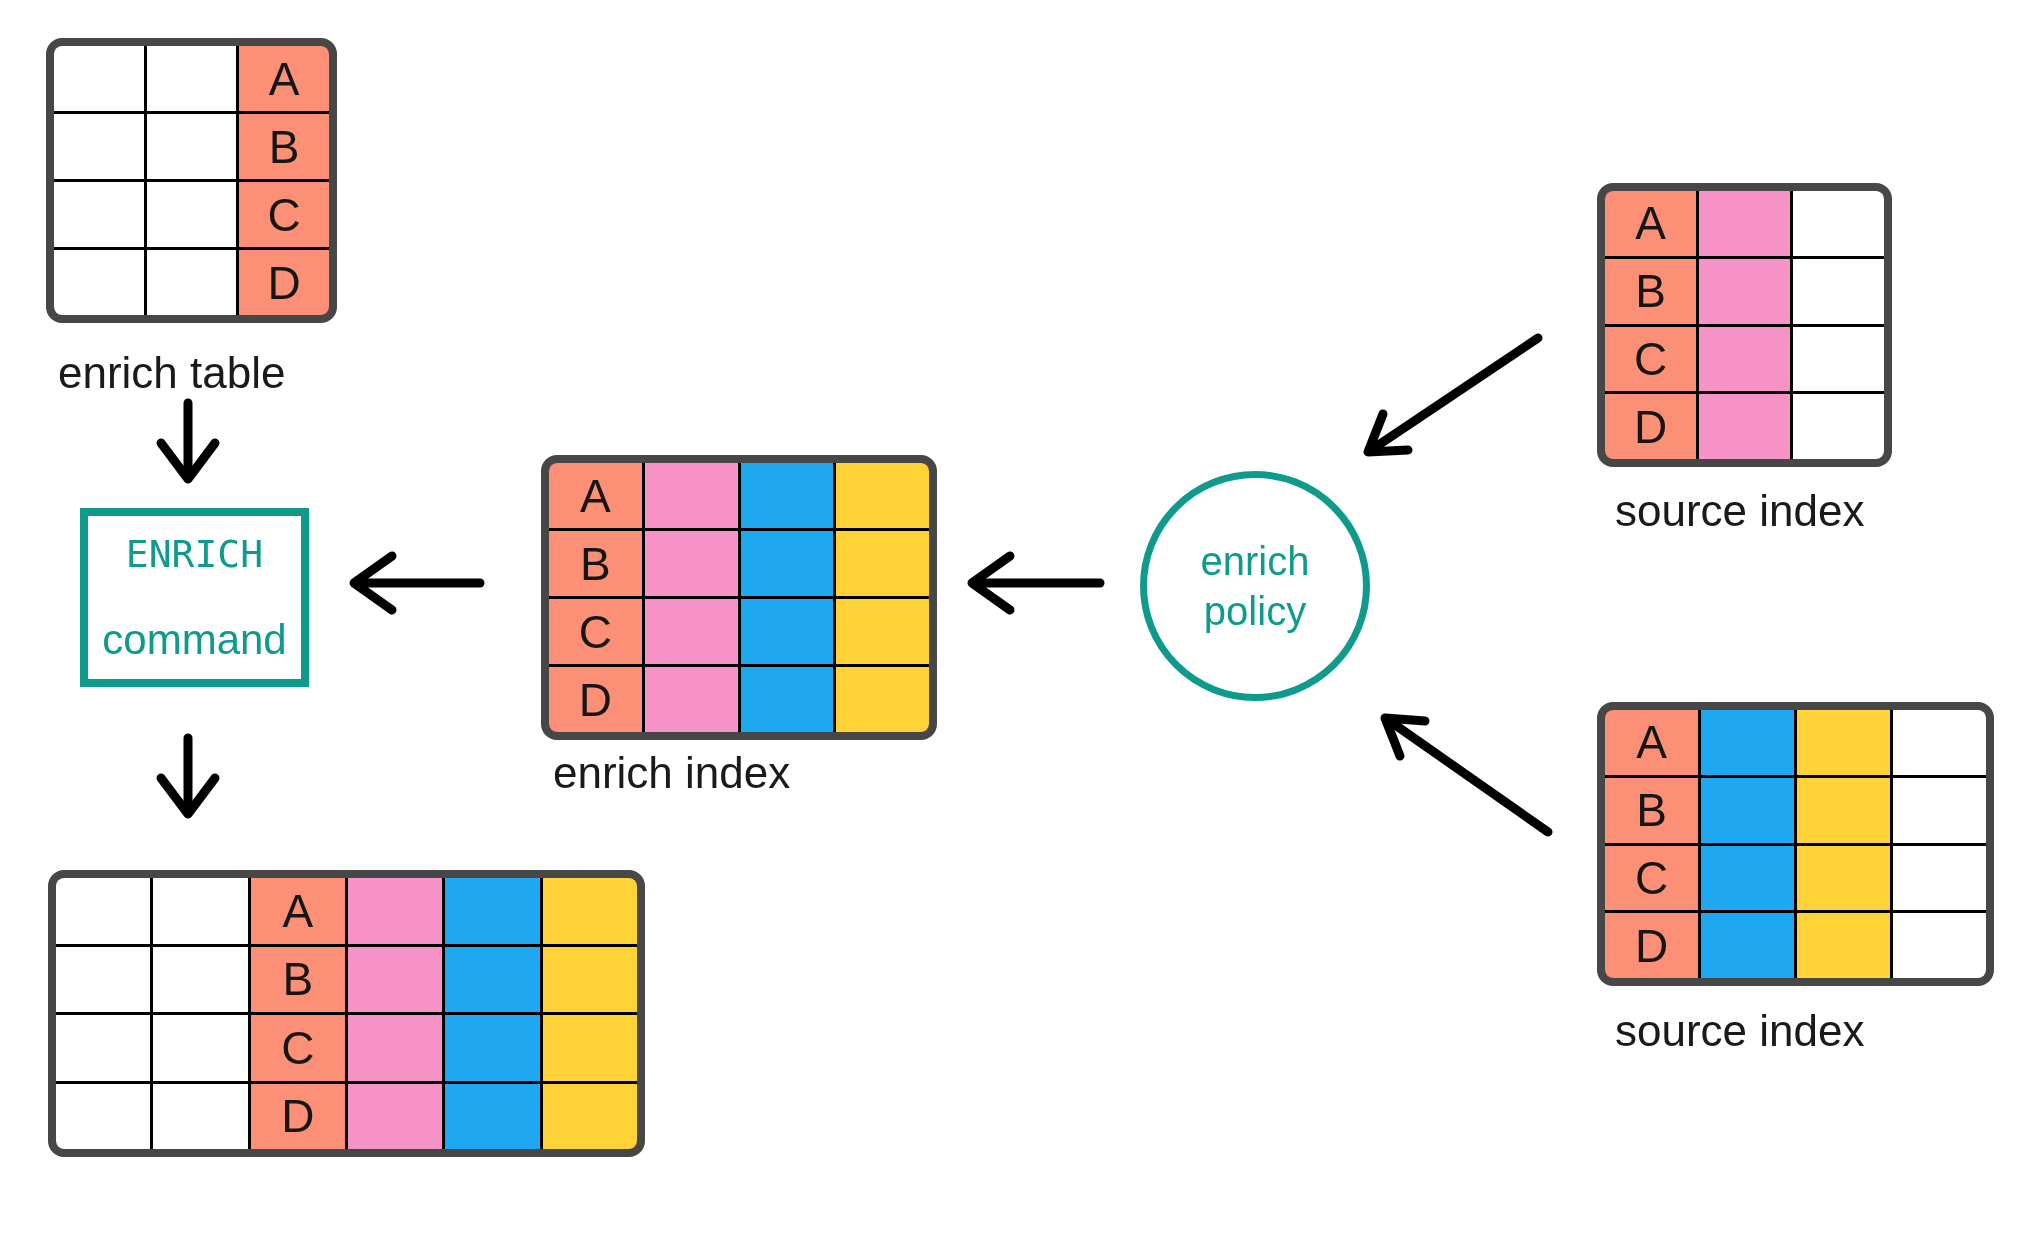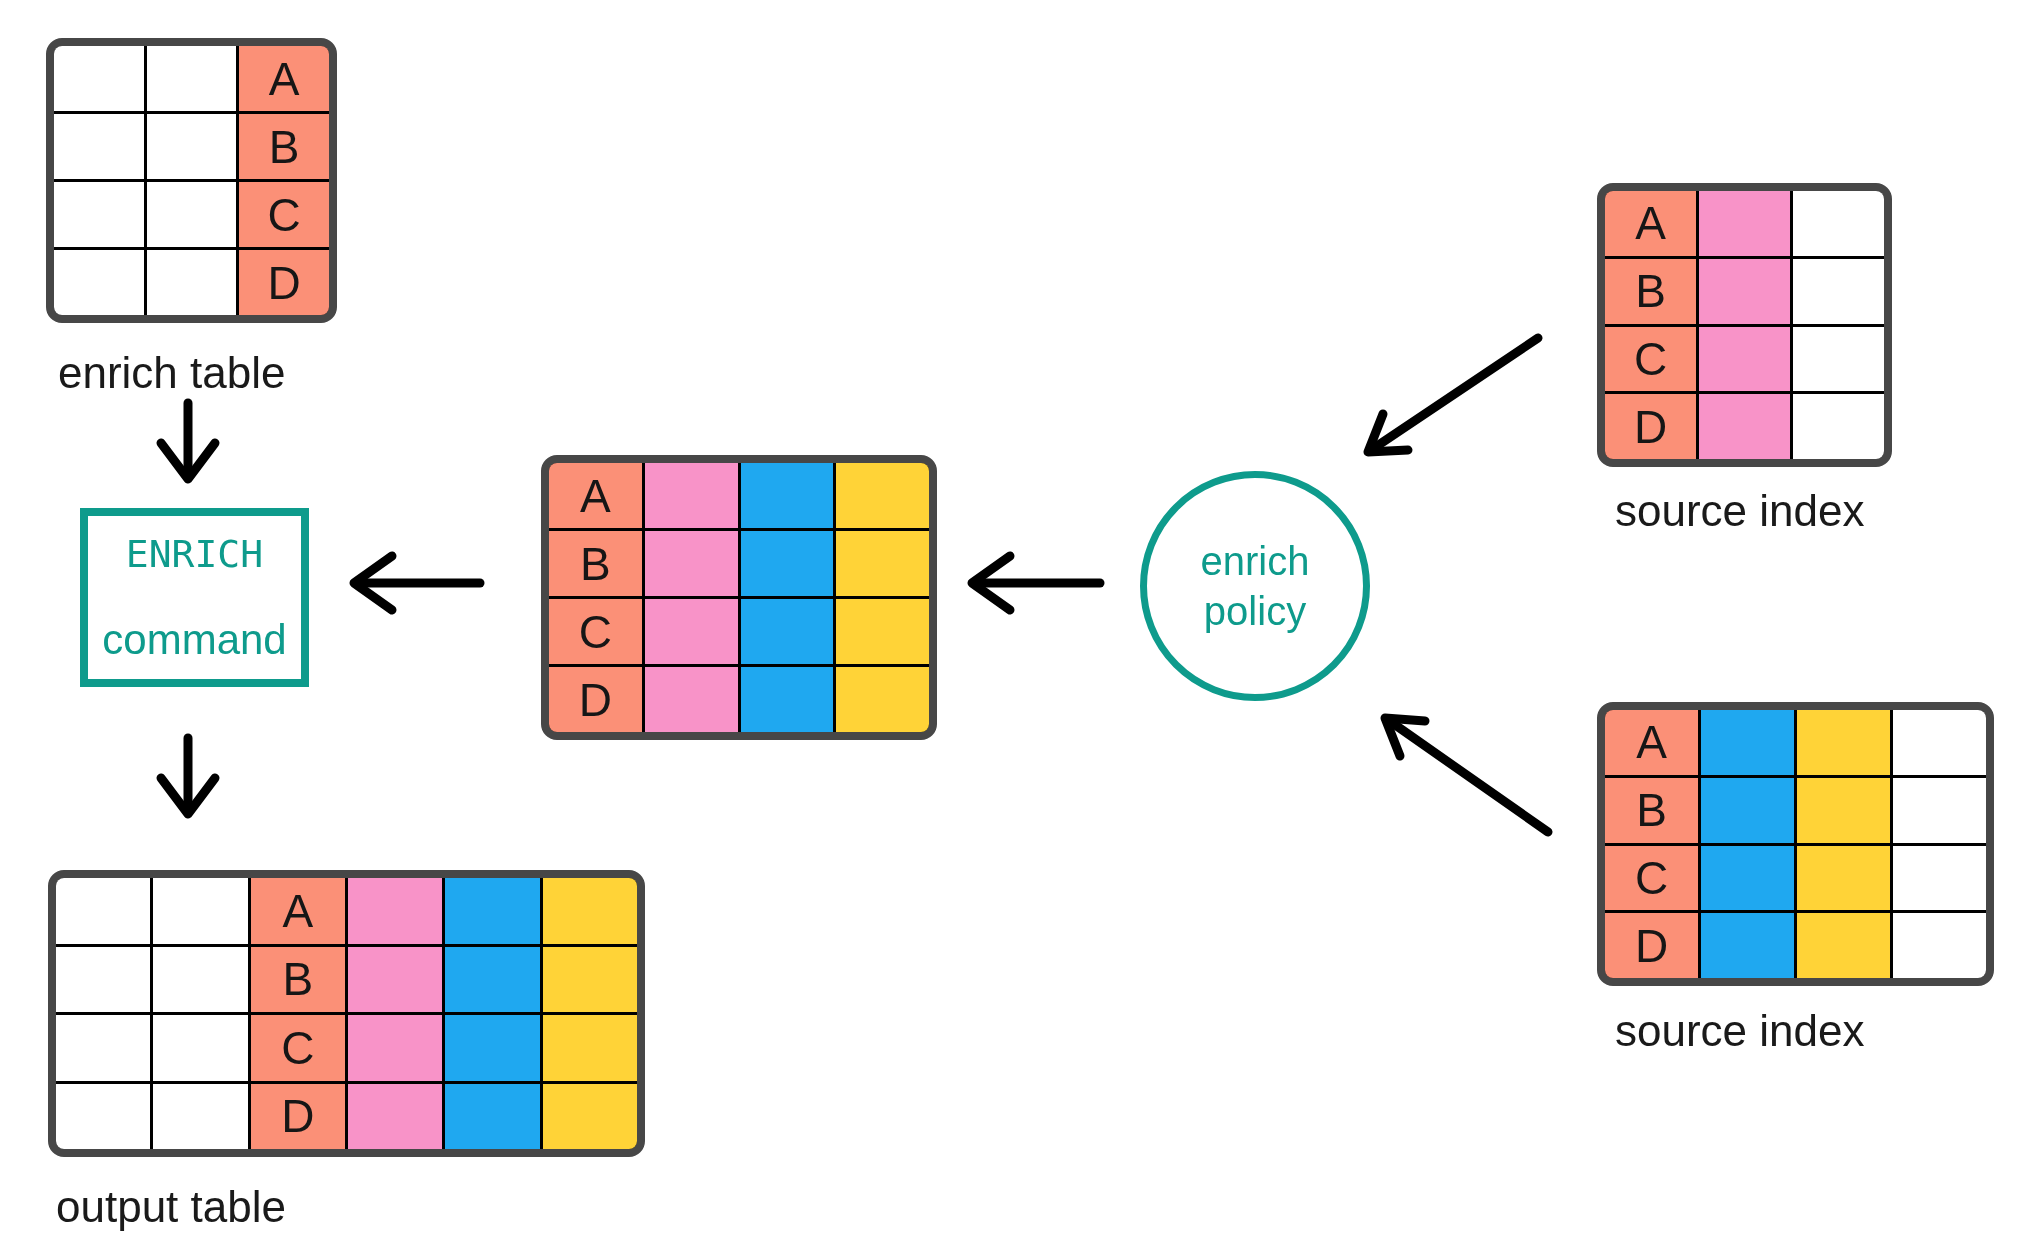--- a/index.html
+++ b/index.html
@@ -130,40 +130,40 @@
       <div class="cell" style="background: rgb(248, 147, 200);"></div>
       <div class="cell" style="background: rgb(31, 168, 240);"></div>
       <div class="cell" style="background: rgb(255, 211, 55);"></div>
       <div class="cell" style="background: rgb(255, 255, 255);"></div>
       <div class="cell" style="background: rgb(255, 255, 255);"></div>
       <div class="cell" style="background: rgb(251, 144, 119);">D</div>
       <div class="cell" style="background: rgb(248, 147, 200);"></div>
       <div class="cell" style="background: rgb(31, 168, 240);"></div>
       <div class="cell" style="background: rgb(255, 211, 55);"></div>
     </div>
-  <div class="tlabel" style="left: 56px; top: 1182px; color: rgb(26, 26, 26);">output table</div>
 
   <div class="dtable" style="left: 541px; top: 455px; width: 396px; height: 285px; border-color: rgb(71, 71, 71); grid-template-columns: repeat(4, 1fr);">
       <div class="cell" style="background: rgb(251, 144, 119);">A</div>
       <div class="cell" style="background: rgb(248, 147, 200);"></div>
       <div class="cell" style="background: rgb(31, 168, 240);"></div>
       <div class="cell" style="background: rgb(255, 211, 55);"></div>
       <div class="cell" style="background: rgb(251, 144, 119);">B</div>
       <div class="cell" style="background: rgb(248, 147, 200);"></div>
       <div class="cell" style="background: rgb(31, 168, 240);"></div>
       <div class="cell" style="background: rgb(255, 211, 55);"></div>
       <div class="cell" style="background: rgb(251, 144, 119);">C</div>
       <div class="cell" style="background: rgb(248, 147, 200);"></div>
       <div class="cell" style="background: rgb(31, 168, 240);"></div>
       <div class="cell" style="background: rgb(255, 211, 55);"></div>
       <div class="cell" style="background: rgb(251, 144, 119);">D</div>
       <div class="cell" style="background: rgb(248, 147, 200);"></div>
       <div class="cell" style="background: rgb(31, 168, 240);"></div>
       <div class="cell" style="background: rgb(255, 211, 55);"></div>
     </div>
+  <div class="tlabel" style="left: 553px; top: 748px; color: rgb(26, 26, 26);">enrich index</div>
 
   <div class="policy-circle">
     <span>enrich</span>
     <span>policy</span>
   </div>
 
   <div class="dtable" style="left: 1597px; top: 183px; width: 295px; height: 284px; border-color: rgb(71, 71, 71); grid-template-columns: repeat(3, 1fr);">
       <div class="cell" style="background: rgb(251, 144, 119);">A</div>
       <div class="cell" style="background: rgb(248, 147, 200);"></div>
       <div class="cell" style="background: rgb(255, 255, 255);"></div>

